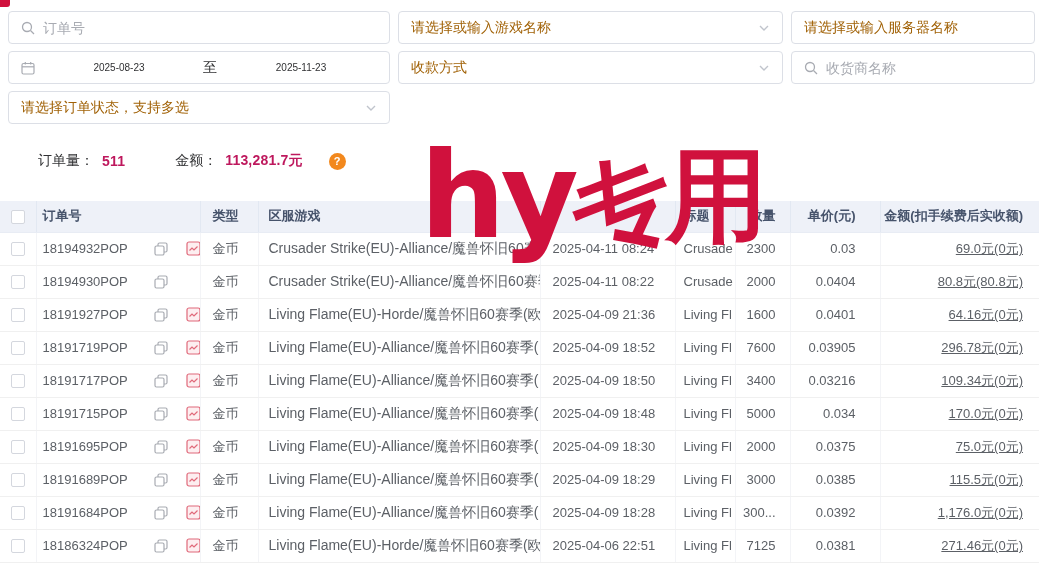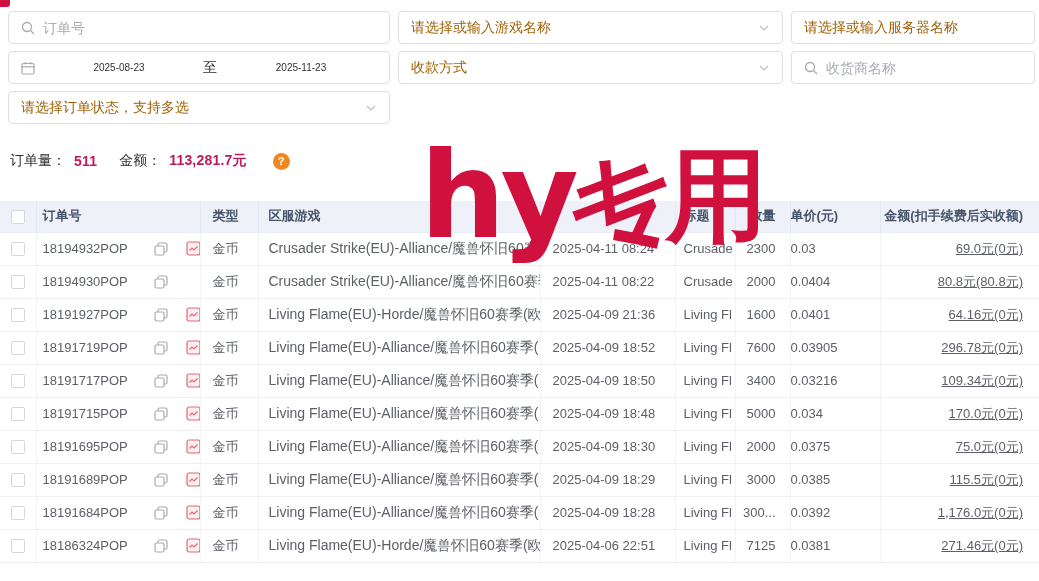--- a/index.html
+++ b/index.html
@@ -21,21 +21,21 @@
   .field input::placeholder { color:#a8abb2; }
   .placeholder-text { color:#a16207; flex:1; white-space:nowrap; overflow:hidden; }
   .chevron { margin-left:auto; flex:none; }
   .date-field { justify-content:space-between; }
   .date-part { flex:1; text-align:center; font-size:10px; color:#303133; }
   .date-sep { color:#303133; font-size:14px; flex:none; }
   svg.ic { flex:none; display:block; }
 
   
   .stats { margin:28px 0 0 10px; display:flex; align-items:center; font-size:14px; }
-  .stat { display:flex; align-items:center; margin-right:22px; }
+  .stat { display:flex; align-items:center; margin-right:22px;margin-left:28px; }
   .stat-label { color:#303133; }
   .stat-value { color:#be185d; font-weight:700; margin-left:8px; letter-spacing:.2px; }
   .help-badge { width:17px; height:17px; border-radius:50%; background:#f2881d; color:#fff;
     font-size:11px; font-weight:700; display:flex; align-items:center; justify-content:center;
     margin-left:4px; cursor:pointer; }
 
   
   .table-wrap { margin-top:31px; }
   table { width:1039px; border-collapse:collapse; table-layout:fixed; }
   col.c-check{width:36px} col.c-order{width:164px} col.c-type{width:58px}
@@ -43,21 +43,21 @@
   col.c-qty{width:55px} col.c-price{width:90px} col.c-amount{width:159px}
   thead th { background:#eef1f8; height:31px; font-size:13px; font-weight:700; color:#46536b;
     text-align:left; border-right:1px solid #e2e8f2; border-bottom:1px solid #e8ecf4;
     white-space:nowrap; overflow:hidden; }
   thead th:last-child { border-right:none; }
   tbody td { height:33px; border-bottom:1px solid #f0f0f0; border-right:1px solid #f3f4f7;
     font-size:13px; color:#5c6066; white-space:nowrap; overflow:hidden; background:#fff; }
   tbody td:last-child { border-right:none;text-decoration:underline; }
   .pl6{padding-left:6px} .pl12{padding-left:12px} .pl10{padding-left:10px} .pl8{padding-left:8px}
   .num-right{text-align:right; padding-right:14px;}
-  .price-right{padding-right:24px;}
+  .price-right{text-align:right; padding-right:24px;}
   .amount-right{text-align:right; padding-right:16px;margin-left:32px;}
   td.col-game { font-size:14px; color:#5c6066; }
   .cb { width:14px; height:14px; border:1px solid #d4d7de; border-radius:2px; background:#fff;
     display:inline-block; vertical-align:middle; cursor:pointer; }
   td.check-cell, th.check-cell { text-align:center; }
   .order-cell-inner { display:flex; align-items:center;gap:12px; }
   .order-no { flex:none; }
   .row-icon { flex:none; display:inline-flex; cursor:pointer; }
   .icon-gap1 { margin-left:14px; } .icon-gap2 { margin-left:6px; }
 

